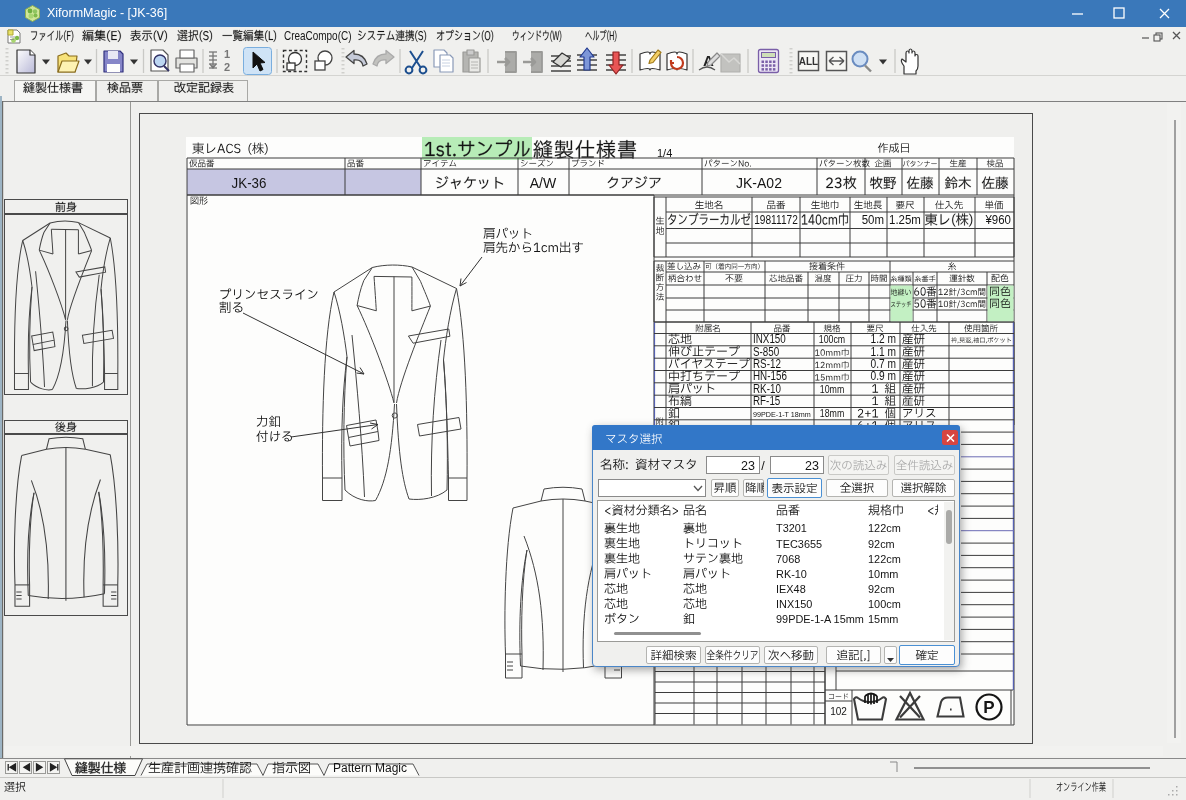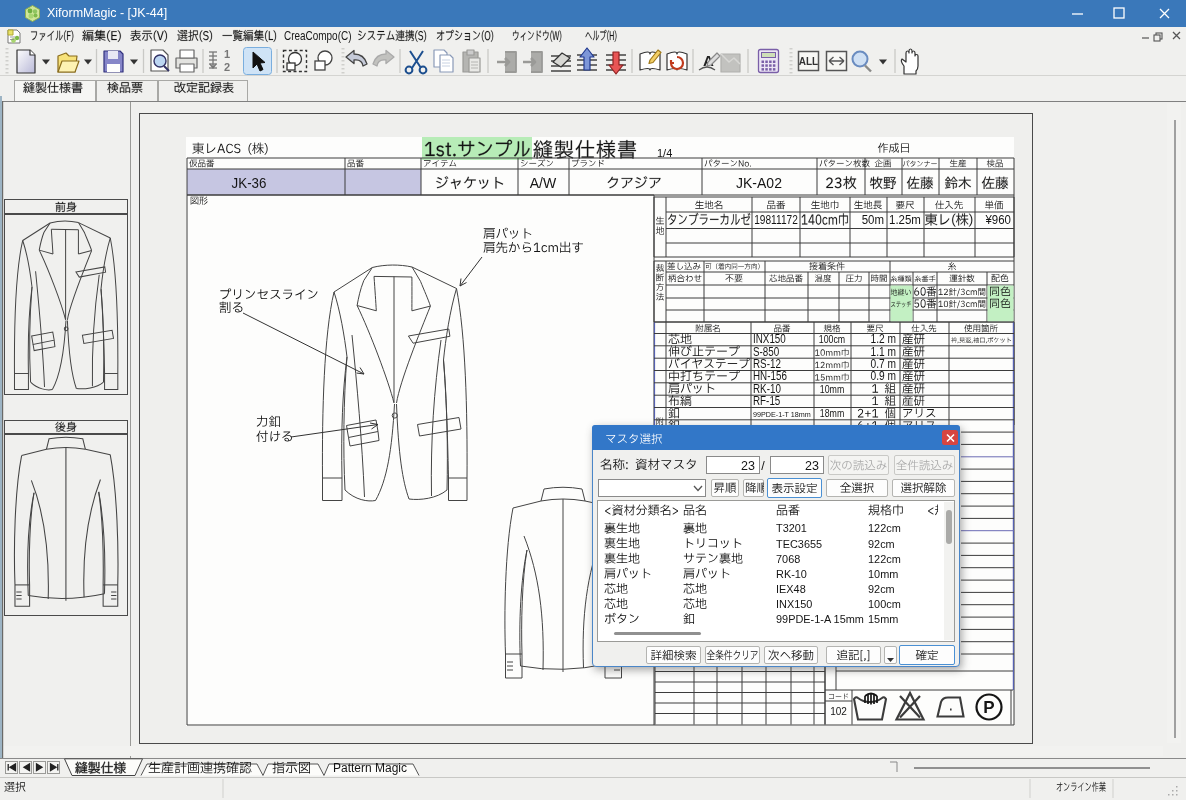--- a/index.html
+++ b/index.html
@@ -38,21 +38,21 @@
 .z12{z-index:12}
 </style></head><body>
 <div id="titlebar"></div>
 <svg id="title-ic" width="17" height="17" viewBox="0 0 17 17">
     <polygon points="8.5,0.5 15.5,4.5 15.5,12.5 8.5,16.5 1.5,12.5 1.5,4.5" fill="#cfe69a" stroke="#8fae4f"></polygon>
     <circle cx="6" cy="6" r="2.4" fill="#6fae3f"></circle>
     <circle cx="11" cy="6.5" r="2.2" fill="#8fc55f"></circle>
     <circle cx="7" cy="11" r="2.5" fill="#a8d470"></circle>
     <circle cx="11.5" cy="10.5" r="2" fill="#7fba4a"></circle>
   </svg>
-<div id="title-tx">XiformMagic - [JK-44]</div>
+<div id="title-tx">XiformMagic - [JK-36]</div>
 <svg class="abs" style="left:1060px;top:0;z-index:6" width="126" height="27" viewBox="0 0 126 27">
 <path d="M12,14 h11" stroke="#fff" stroke-width="1.3"></path>
 <rect x="54" y="8" width="10" height="10" fill="none" stroke="#fff" stroke-width="1.3"></rect>
 <path d="M100,9 l9,9 M109,9 l-9,9" stroke="#fff" stroke-width="1.3"></path>
 </svg>
 <div id="menubar"></div>
 <svg class="abs" style="left:7px;top:29px" width="17" height="15" viewBox="0 0 17 15">
     <path d="M1,1 h9 l3,3 v10 h-12 z" fill="#fff" stroke="#777"></path>
     <path d="M1,1 h5 v5 h-5 z" fill="#e8e26a" stroke="#b0a830"></path>
     <circle cx="10" cy="9" r="2.2" fill="#7fba4a"></circle>

